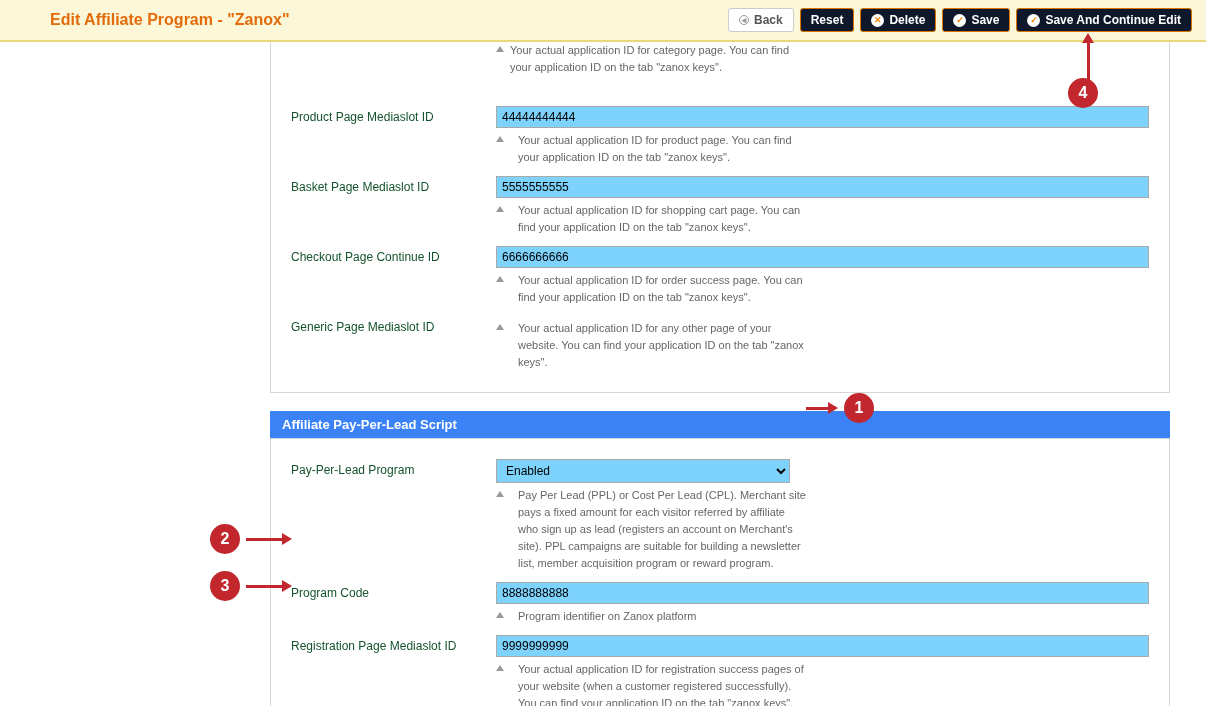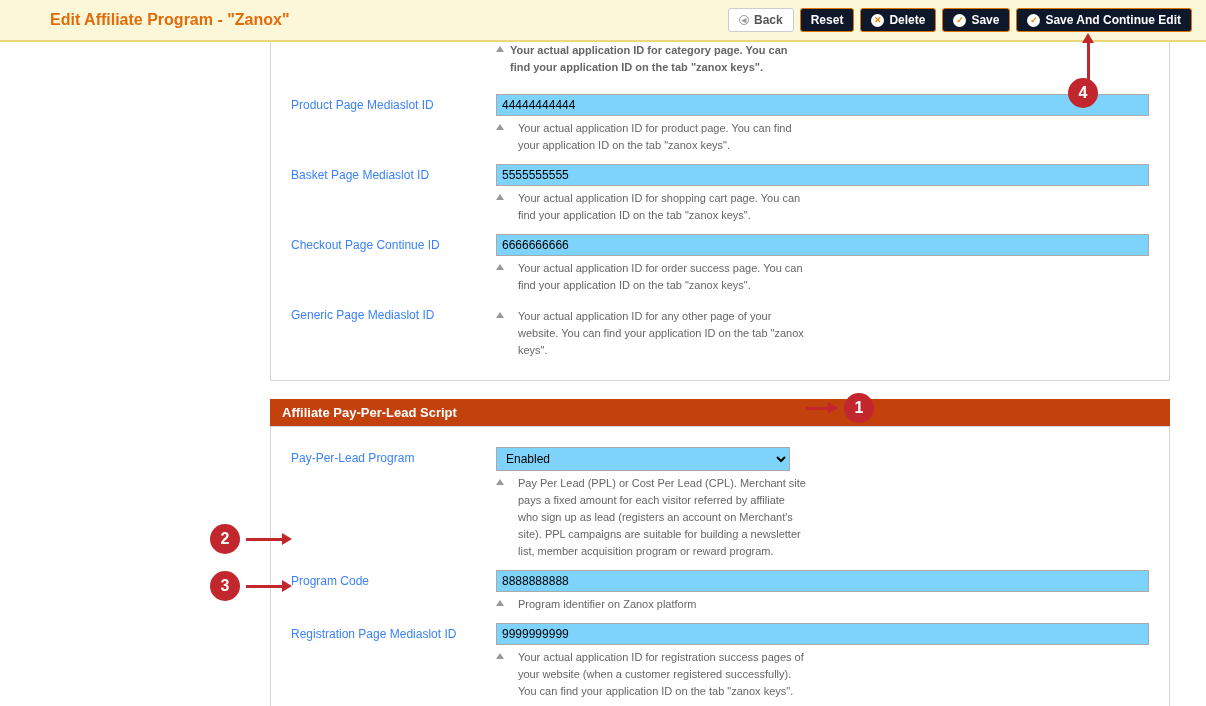--- a/index.html
+++ b/index.html
@@ -84,21 +84,21 @@
     padding: 10px 20px 20px;
     margin-bottom: 18px;
   }
   .row {
     display: flex;
     padding-top: 10px;
   }
   .row .label-col {
     flex: 0 0 205px;
     padding-top: 4px;
-    color: #3b82f6;
+    color: #14532d;
   }
   .row .input-col { flex: 1; }
   .text-input, .select-input {
     width: 100%;
     border: 1px solid #aaa;
     padding: 3px 5px;
     font-size: 12px;
     font-family: inherit;
     background: #7dd3fc;
   }
@@ -121,34 +121,33 @@
     margin-top: 4px;
   }
   .prev-hint {
     display: flex;
     gap: 6px;
     color: #666;
     font-size: 11px;
     max-width: 310px;
     line-height: 1.55;
     margin-left: 205px;
-    margin-bottom: 8px;
-    font-weight: bold;
+    margin-bottom: 20px;
   }
   .prev-hint .tri {
     flex: 0 0 auto;
     width: 0; height: 0;
     border-left: 4px solid transparent;
     border-right: 4px solid transparent;
     border-bottom: 6px solid #999;
     margin-top: 4px;
   }
 
   .section-head {
-    background: #c2410c;
+    background: #3b82f6;
     color: #fff;
     font-weight: bold;
     padding: 6px 12px;
     font-size: 13px;
   }
 
   
   .annot {
     position: absolute;
     pointer-events: none;

